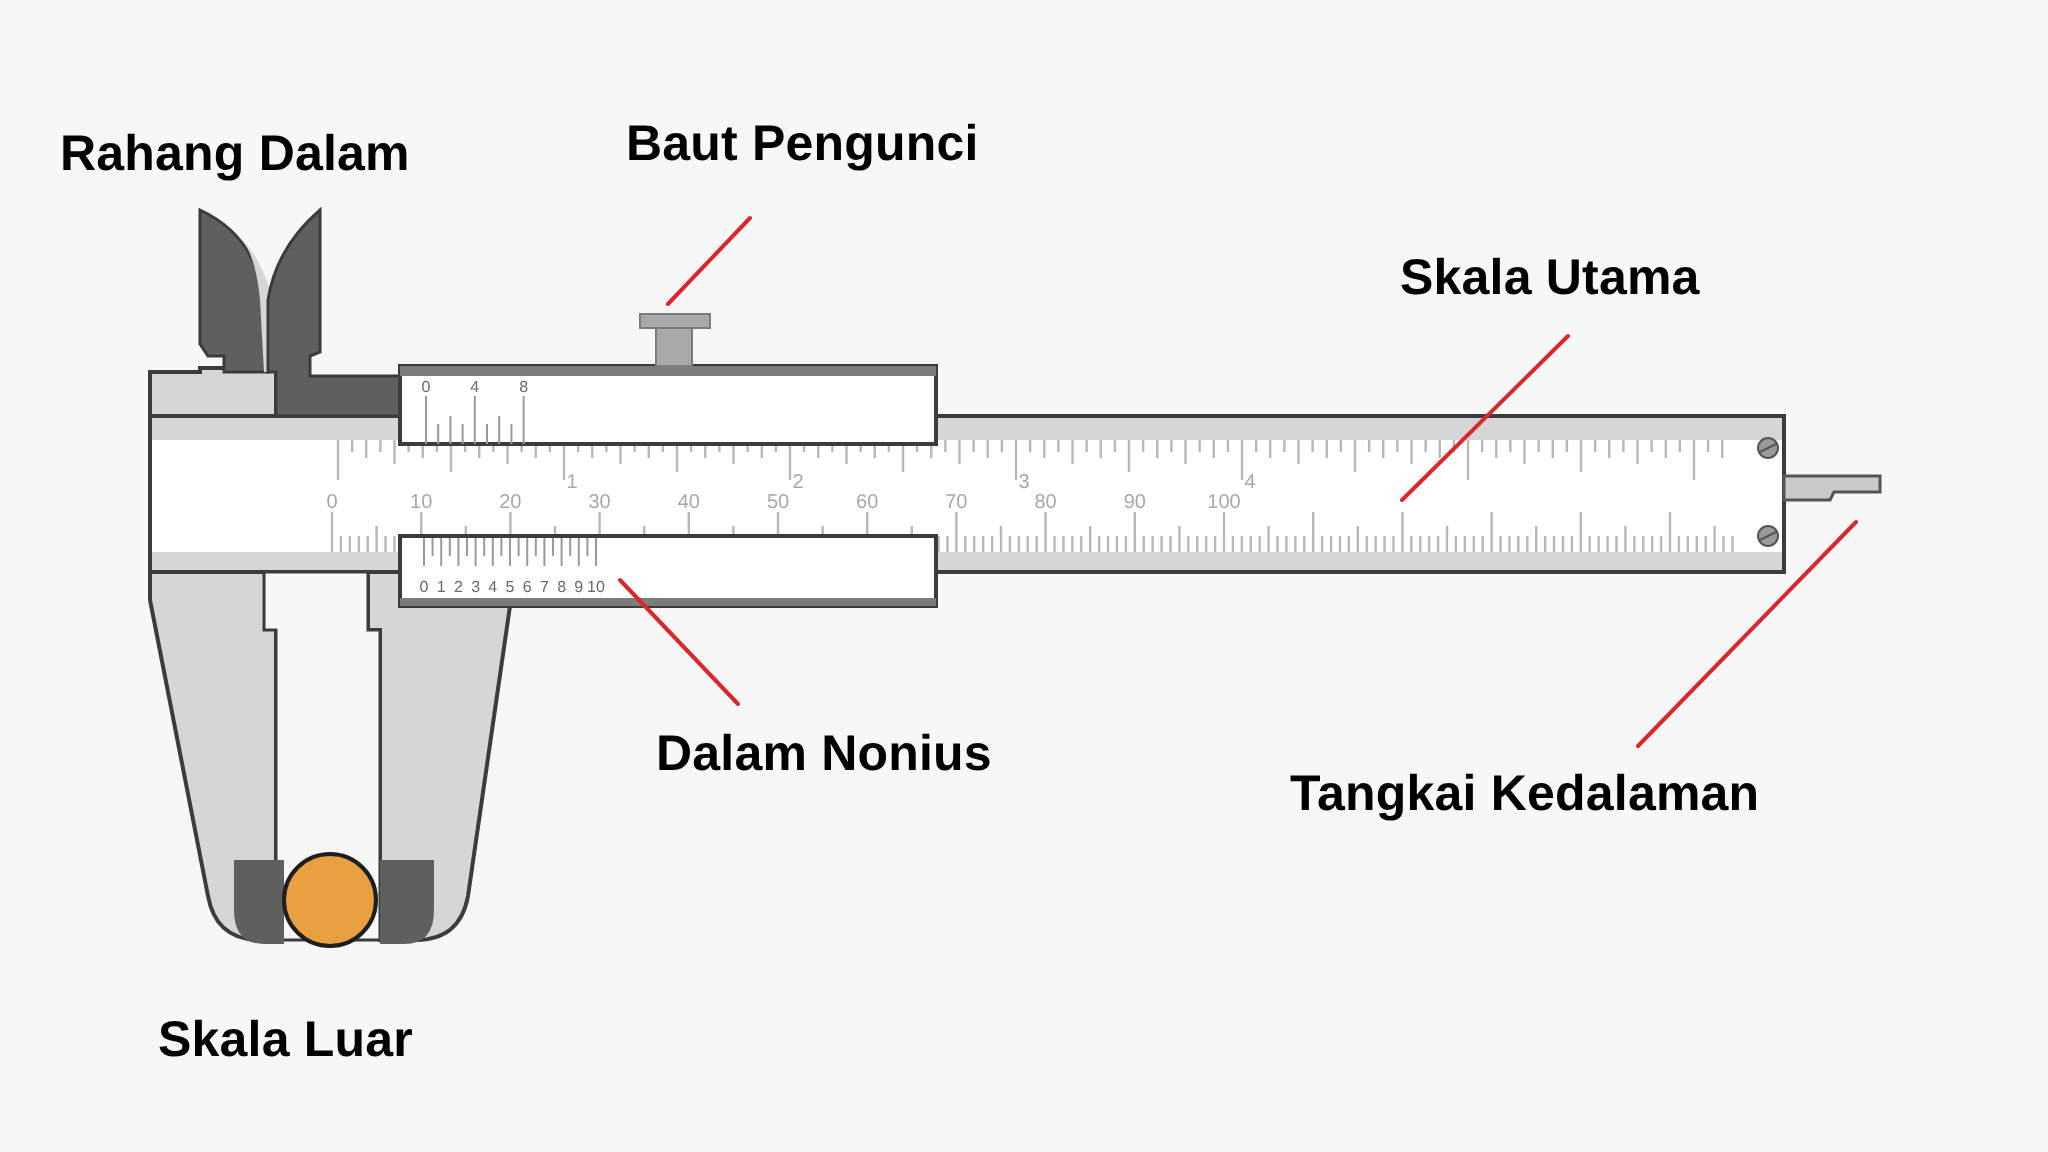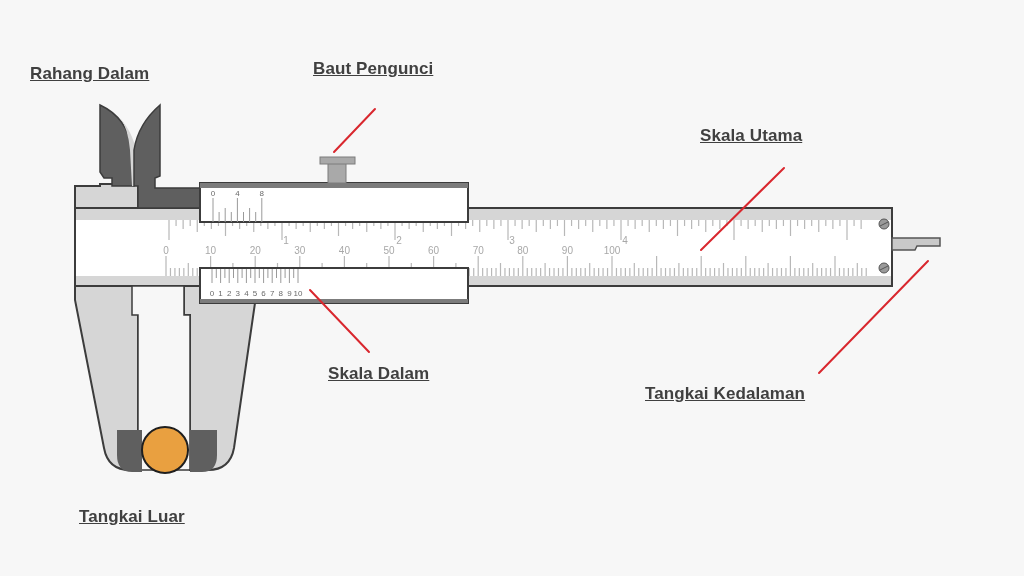--- a/index.html
+++ b/index.html
@@ -7,26 +7,25 @@
       width: 1024px; height: 576px; overflow: hidden;
       background: #f7f7f7;
       font-family: "Liberation Sans", "DejaVu Sans", sans-serif;
       position: relative;
     }
     #diagram { position: absolute; left: 0; top: 0; }
     .label {
       position: absolute;
       font-family: "Liberation Sans", "DejaVu Sans", sans-serif;
       font-weight: bold;
-      font-size: 17px;
-      color: #404040;
+      font-size: 25px;
+      color: #000000;
       white-space: nowrap;
       letter-spacing: 0.1px;
       line-height: 1;
-      text-decoration: underline;
     }
     .tick-text { font-family: "Liberation Sans", "DejaVu Sans", sans-serif; fill: #a8a8a8; }
     .vtick-text { font-family: "Liberation Sans", "DejaVu Sans", sans-serif; fill: #6a6a6a; }
   </style>
 </head>
 <body>
 
 <svg id="diagram" width="1024" height="576" viewBox="0 0 1024 576" xmlns="http://www.w3.org/2000/svg">
 
   <g>
@@ -414,15 +413,15 @@
     <line x1="375" y1="109" x2="334" y2="152"></line>
     <line x1="784" y1="168" x2="701" y2="250"></line>
     <line x1="310" y1="290" x2="369" y2="352"></line>
     <line x1="928" y1="261" x2="819" y2="373"></line>
   </g>
 </svg>
 
 <div class="label" style="left:30px; top:65px;">Rahang Dalam</div>
 <div class="label" style="left:313px; top:60px;">Baut Pengunci</div>
 <div class="label" style="left:700px; top:127px;">Skala Utama</div>
-<div class="label" style="left:328px; top:365px;">Skala Dalam</div>
+<div class="label" style="left:328px; top:365px;">Dalam Nonius</div>
 <div class="label" style="left:645px; top:385px;">Tangkai Kedalaman</div>
-<div class="label" style="left:79px; top:508px;">Tangkai Luar</div>
+<div class="label" style="left:79px; top:508px;">Skala Luar</div>
 
 </body></html>

